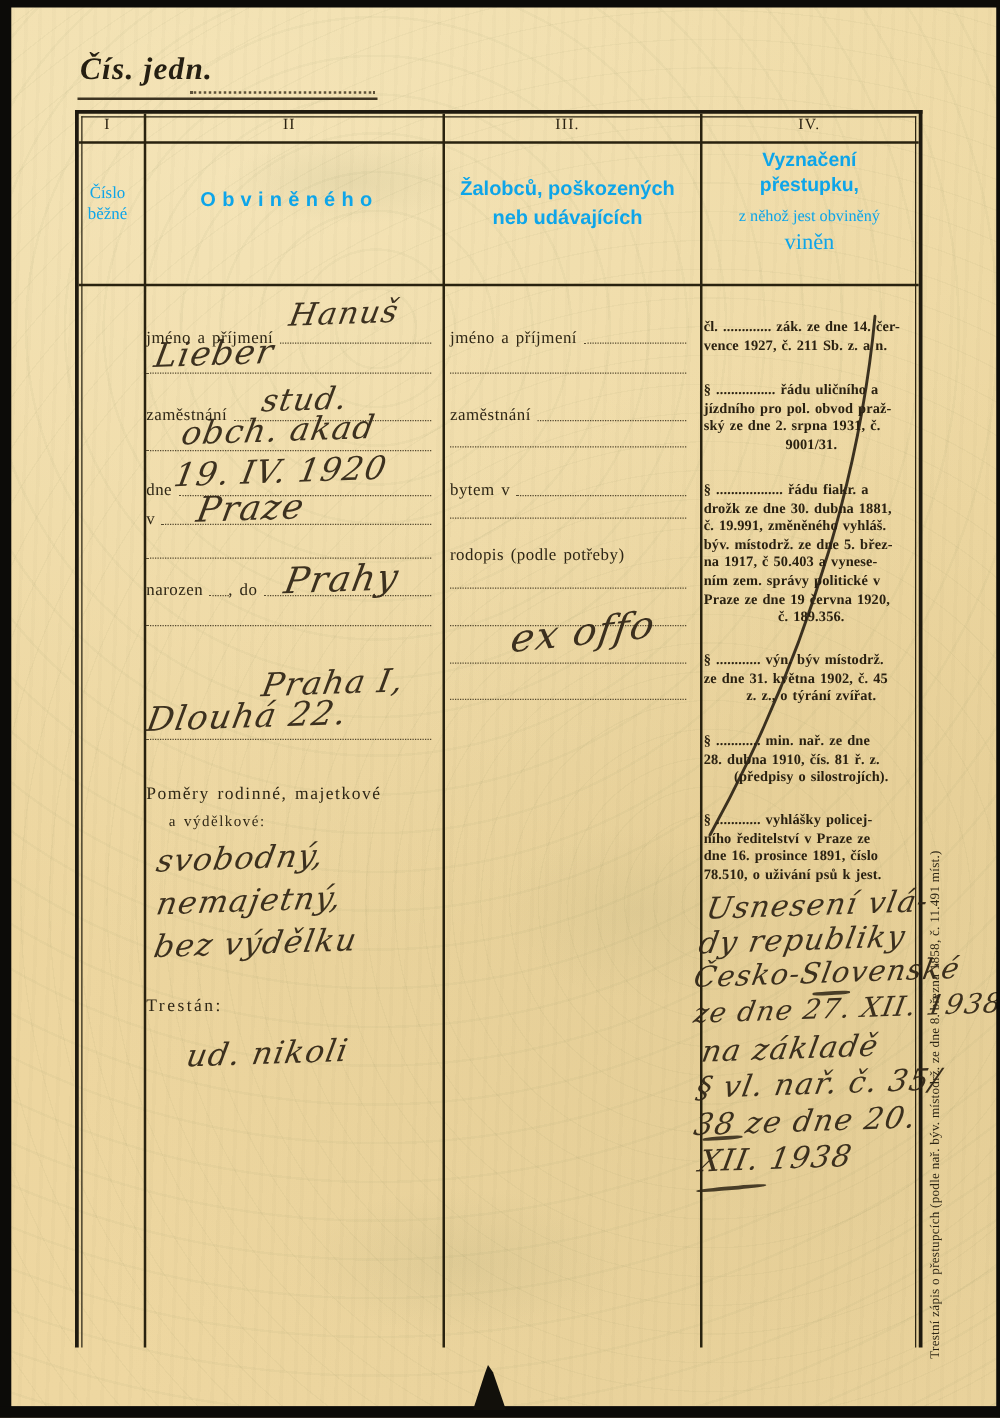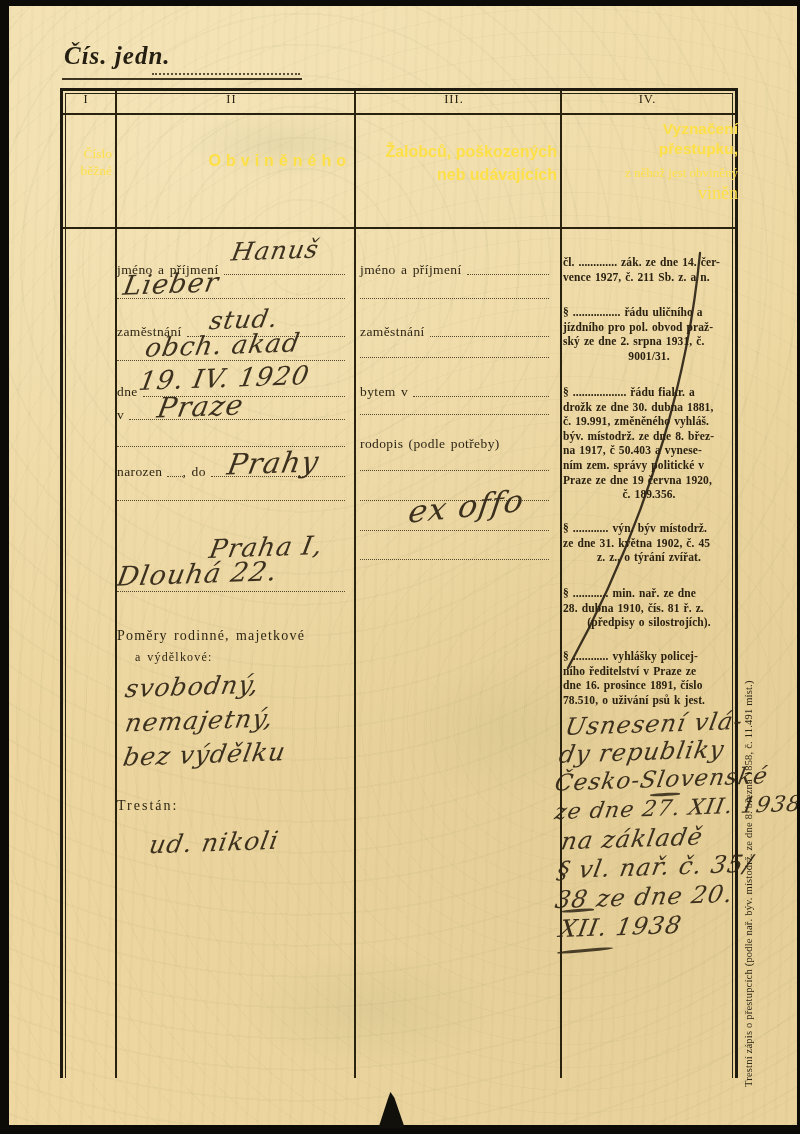--- a/index.html
+++ b/index.html
@@ -23,21 +23,21 @@
   .head-dots{position:absolute;left:152px;top:73px;width:148px;border-top:2px dotted #5c5138;height:0}
   
   .tbl{position:absolute;left:60px;top:88px;width:678px;height:990px;
        border-top:3px solid #1f1a0f;border-left:3px solid #1f1a0f;border-right:3px solid #1f1a0f}
   .tbl-inner{position:absolute;left:2px;top:2px;right:2px;bottom:0;
        border-top:1px solid #2a2414;border-left:1px solid #2a2414;border-right:1px solid #2a2414}
   .vline{position:absolute;top:0;bottom:0;width:2px;background:#29220f}
   .hline{position:absolute;left:0;right:0;background:#29220f}
   
   .numeral{position:absolute;text-align:center;font-size:12.5px;letter-spacing:1px;color:#2a2212}
-  .colhead{position:absolute;text-align:right;color:#fde047}
+  .colhead{position:absolute;text-align:center;color:#0ea5e9}
   .h-sans{font-family:"Liberation Sans",sans-serif;font-weight:700}
   
   .lbl{font-size:13.5px;color:#2e2615;letter-spacing:.4px;word-spacing:1.5px;white-space:nowrap}
   .frow{position:absolute;display:flex;align-items:flex-end;height:20px}
   .frow .dots{flex:1;border-bottom:1.6px dotted #55492f;margin:0 0 3px 5px;height:1px}
   .minidots{width:16px;border-bottom:1.6px dotted #55492f;margin:0 0 3px 4px;height:1px}
   .dotline{position:absolute;border-top:1.6px dotted #55492f;height:0}
   
   .hw{position:absolute;font-family:"DejaVu Serif",serif;font-style:italic;
       color:rgba(46,36,20,.93);white-space:nowrap;transform:skewX(-12deg) rotate(-2deg);
@@ -181,21 +181,21 @@
   <div class="para" style="top:305px">
     <div>§ ................ řádu uličního a</div>
     <div>jízdního pro pol. obvod praž-</div>
     <div>ský ze dne 2. srpna 1931, č.</div>
     <div class="c">9001/31.</div>
   </div>
   <div class="para" style="top:385px">
     <div>§ .................. řádu fiakr. a</div>
     <div>drožk ze dne 30. dubna 1881,</div>
     <div>č. 19.991, změněného vyhláš.</div>
-    <div>býv. místodrž. ze dne 8. břez-</div>
+    <div>býv. místodrž. ze dne 5. břez-</div>
     <div>na 1917, č 50.403 a vynese-</div>
     <div>ním zem. správy politické v</div>
     <div>Praze ze dne 19 června 1920,</div>
     <div class="c">č. 189.356.</div>
   </div>
   <div class="para" style="top:521px">
     <div>§ ............ výn. býv místodrž.</div>
     <div>ze dne 31. května 1902, č. 45</div>
     <div class="c">z. z., o týrání zvířat.</div>
   </div>

